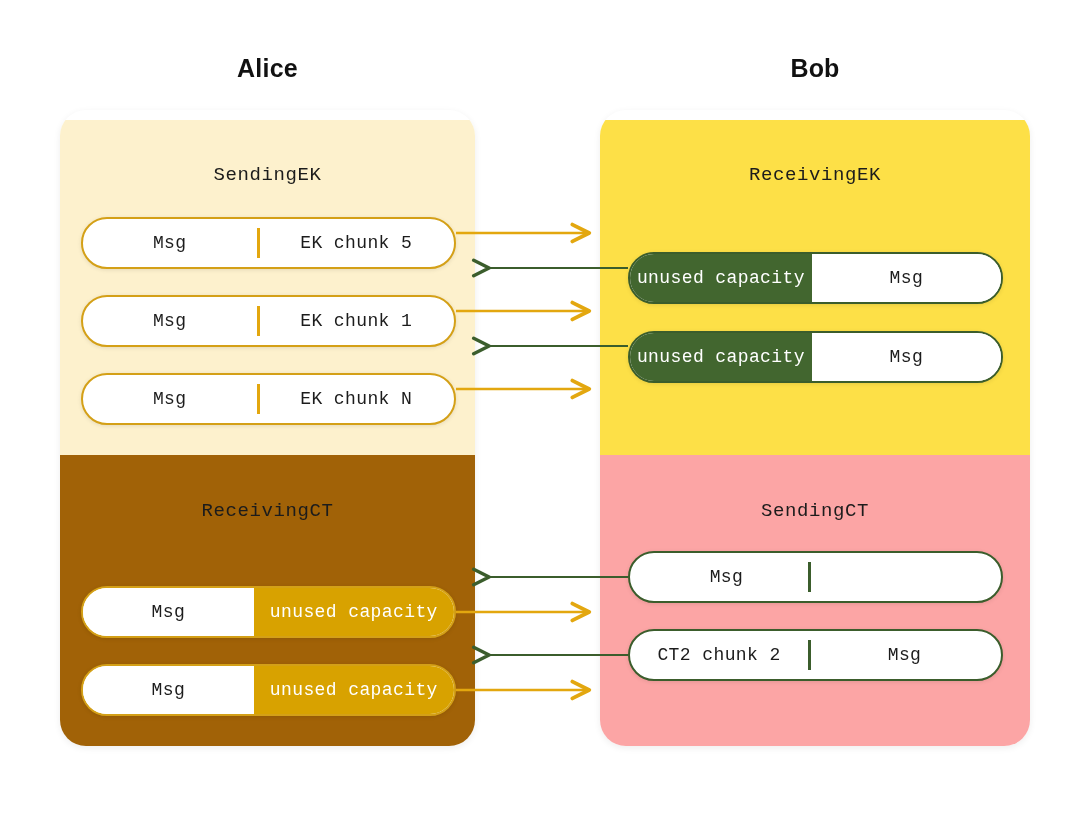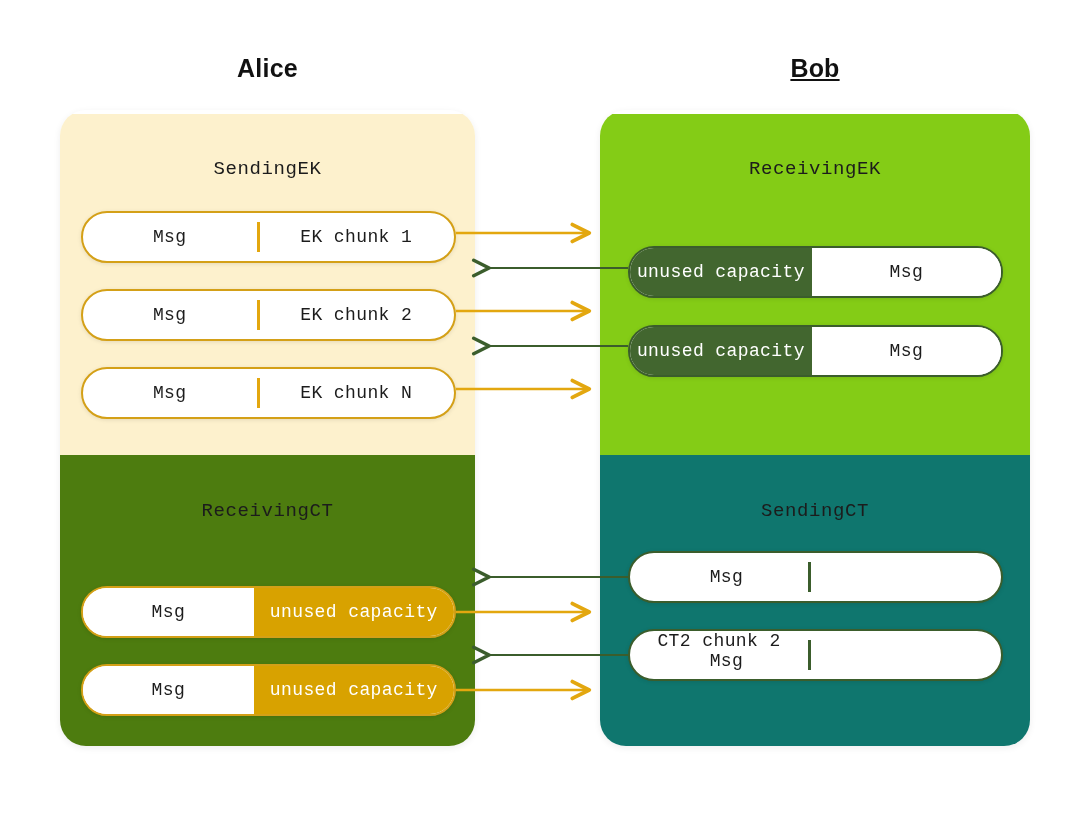--- a/index.html
+++ b/index.html
@@ -26,41 +26,41 @@
   .party-label {
     position: absolute;
     font-family: "Liberation Sans", sans-serif;
     font-size: 25px;
     font-weight: 700;
     color: #111111;
     text-align: center;
     letter-spacing: 0.2px;
   }
   #party-alice { left: 60px;  top: 54px; width: 415px; }
-  #party-bob   { left: 600px; top: 54px; width: 430px; text-decoration: underline; }
+  #party-bob   { left: 600px; top: 54px; width: 430px; }
 
   
   .column {
     position: absolute;
     top: 110px;
     height: 636px;
     border-radius: 26px;
     overflow: hidden;
     box-shadow: 0 2px 7px rgba(0,0,0,0.07);
   }
   #column-alice { left: 60px;  width: 415px; }
   #column-bob   { left: 600px; width: 430px; }
 
   .panel {
     position: absolute;
     left: 0;
     width: 100%;
     box-sizing: border-box;
   }
-  .panel-top    { top: 4px;     height: 345px; }
+  .panel-top    { top: 10px;     height: 345px; }
   .panel-bottom { top: 345px; height: 291px; }
 
   .panel-title {
     position: absolute;
     left: 0;
     width: 100%;
     text-align: center;
     font-family: "Liberation Mono", monospace;
     font-size: 19px;
     color: #1c1c1c;
@@ -157,77 +157,77 @@
   <div class="party-label" id="party-alice">Alice</div>
   <div class="party-label" id="party-bob">Bob</div>
 
   <div class="column" id="column-alice">
 
     <div class="panel panel-top" style="background:#fdf1cd;">
       <div class="panel-title">SendingEK</div>
 
       <div class="pill pill-yellow" style="left:21px; top:97px; width:375px;">
         <div class="pill-seg seg-left">Msg</div>
+        <div class="pill-seg seg-right">EK chunk 5</div>
+        <div class="divider-y"></div>
+      </div>
+
+      <div class="pill pill-yellow" style="left:21px; top:175px; width:375px;">
+        <div class="pill-seg seg-left">Msg</div>
         <div class="pill-seg seg-right">EK chunk 1</div>
         <div class="divider-y"></div>
       </div>
 
-      <div class="pill pill-yellow" style="left:21px; top:175px; width:375px;">
-        <div class="pill-seg seg-left">Msg</div>
-        <div class="pill-seg seg-right">EK chunk 2</div>
-        <div class="divider-y"></div>
-      </div>
-
       <div class="pill pill-yellow" style="left:21px; top:253px; width:375px;">
         <div class="pill-seg seg-left">Msg</div>
         <div class="pill-seg seg-right">EK chunk N</div>
         <div class="divider-y"></div>
       </div>
     </div>
 
-    <div class="panel panel-bottom" style="background:#4d7c0f;">
+    <div class="panel panel-bottom" style="background:#a16207;">
       <div class="panel-title">ReceivingCT</div>
 
       <div class="pill pill-gold" style="left:21px; top:131px; width:375px;">
         <div class="pill-seg seg-left">Msg</div>
         <div class="pill-seg seg-right">unused capacity</div>
       </div>
 
       <div class="pill pill-gold" style="left:21px; top:209px; width:375px;">
         <div class="pill-seg seg-left">Msg</div>
         <div class="pill-seg seg-right">unused capacity</div>
       </div>
     </div>
   </div>
 
   <div class="column" id="column-bob">
 
-    <div class="panel panel-top" style="background:#84cc16;">
+    <div class="panel panel-top" style="background:#fde047;">
       <div class="panel-title">ReceivingEK</div>
 
       <div class="pill pill-darkgreen" style="left:28px; top:132px; width:375px;">
         <div class="pill-seg seg-left">unused capacity</div>
         <div class="pill-seg seg-right">Msg</div>
       </div>
 
       <div class="pill pill-darkgreen" style="left:28px; top:211px; width:375px;">
         <div class="pill-seg seg-left">unused capacity</div>
         <div class="pill-seg seg-right">Msg</div>
       </div>
     </div>
 
-    <div class="panel panel-bottom" style="background:#0f766e;">
+    <div class="panel panel-bottom" style="background:#fca5a5;">
       <div class="panel-title">SendingCT</div>
 
       <div class="pill pill-green" style="left:28px; top:96px; width:375px;">
         <div class="pill-seg seg-right">Msg</div>
         <div class="divider-g"></div>
       </div>
 
-      <div class="pill pill-green" style="left:28px; top:174px; width:375px;flex-direction:column;">
+      <div class="pill pill-green" style="left:28px; top:174px; width:375px;">
         <div class="pill-seg seg-left">CT2 chunk 2</div>
         <div class="pill-seg seg-right">Msg</div>
         <div class="divider-g"></div>
       </div>
     </div>
   </div>
 
   <svg class="arrow-svg" viewBox="0 0 1080 813">
     <defs>
       <marker id="head-y-r" markerWidth="9" markerHeight="9" refX="7.5" refY="4.5" orient="auto" markerUnits="strokeWidth">

